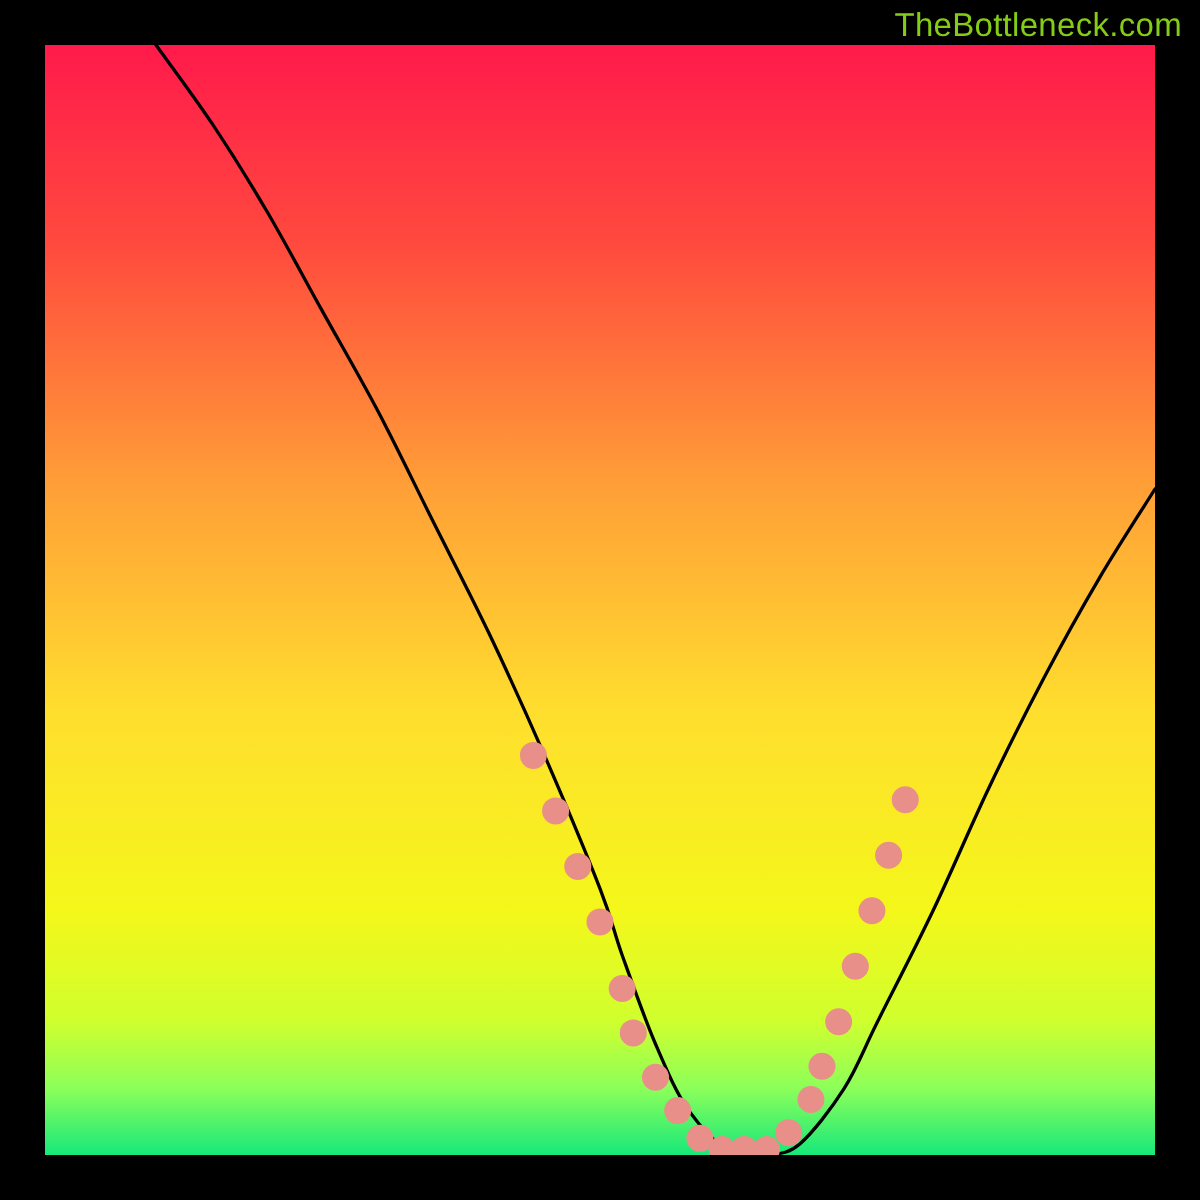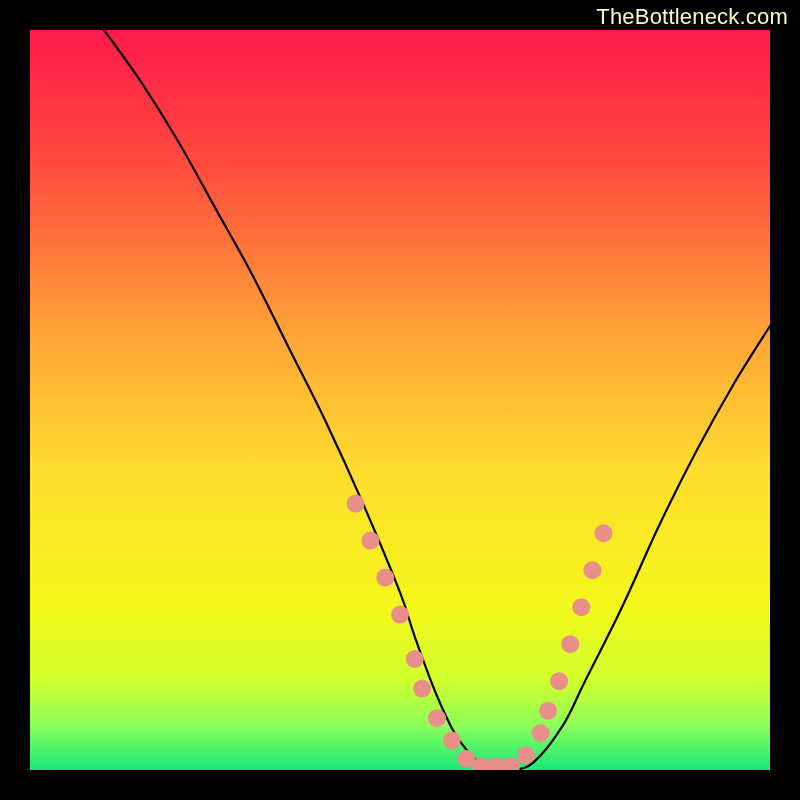--- a/index.html
+++ b/index.html
@@ -4,21 +4,21 @@
 <style>
   * { margin: 0; padding: 0; box-sizing: border-box; }
   html, body { width: 800px; height: 800px; background: #000; overflow: hidden; }
   .wrap { position: relative; width: 800px; height: 800px; }
   .attribution {
     position: absolute;
     top: 4px;
     right: 12px;
     font-family: Arial, Helvetica, sans-serif;
     font-size: 22px;
-    color: #fef9c3;
+    color: #84cc16;
     font-weight: 400;
     letter-spacing: 0.2px;
     text-align: right;
   }
   .plot-area {
     position: absolute;
     left: 30px;
     top: 30px;
     width: 740px;
     height: 740px;

